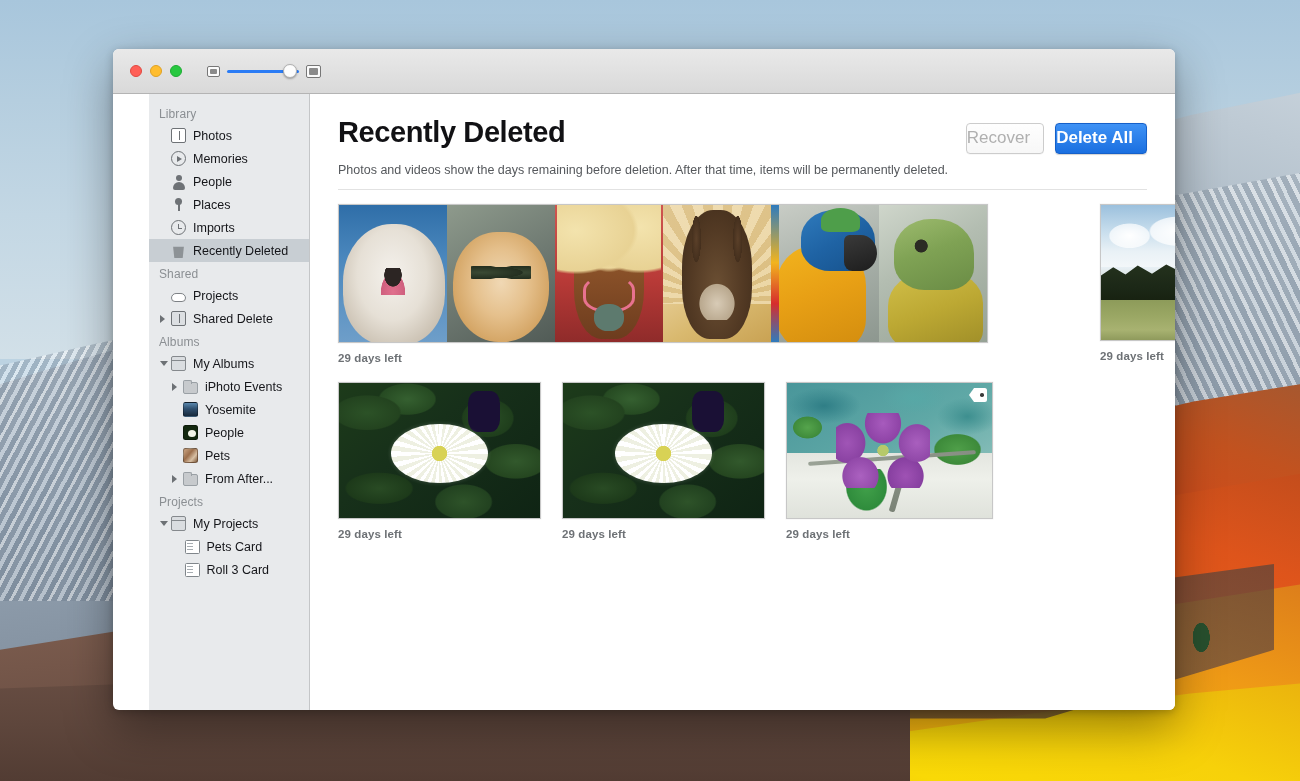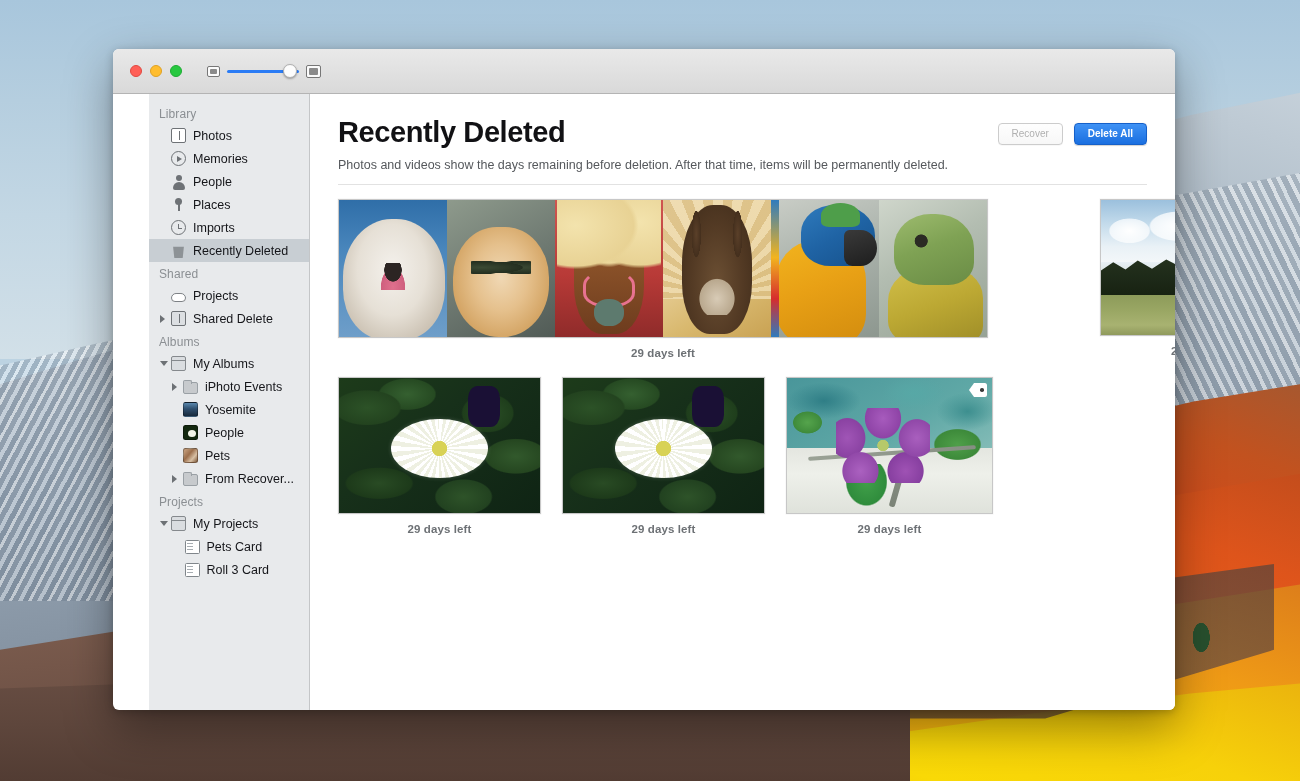--- a/index.html
+++ b/index.html
@@ -260,41 +260,41 @@
     content:''; position:absolute; left:1.5px; top:2px; width:6px; height:1px;
     background:#a7adb2; box-shadow:0 3px 0 #a7adb2, 0 6px 0 #a7adb2;
   }
 
   
   .content { flex:1; background:#fff; padding:22px 28px 0 28px; min-width:0; overflow:hidden; }
   .hdr { display:flex; align-items:flex-start; justify-content:space-between; }
   .page-title { font-size:29px; font-weight:bold; color:#111114; letter-spacing:-.4px; }
   .hdr-btns { display:flex; gap:11px; padding-top:7px; }
   .btn {
-    font-size:10px; border-radius:4px; padding:4px 13px 5px 13px;
+    font-size:17px; border-radius:4px; padding:4px 13px 5px 0;
     border:1px solid #ccc; background:linear-gradient(180deg,#fefefe,#f7f7f7);
     color:#b0b0b0; white-space:nowrap;
     box-shadow:0 .5px .5px rgba(0,0,0,.06);
   }
   .btn.primary {
     background:linear-gradient(180deg,#3f92f5 0%,#1a6fe0 100%);
     border:1px solid #1560c9; color:#fff; font-weight:700;
     box-shadow:0 .5px 1px rgba(0,0,0,.18);
   }
   .subtitle {
     font-size:12.5px; color:#55585c; margin-top:9px; padding-bottom:12px;
     border-bottom:1px solid #e2e2e2;
   }
 
   .grid-area { padding-top:14px; }
   .row { display:flex; align-items:flex-start; }
   .burst { display:flex; }
   .burst .cell { width:108px; height:137px; overflow:hidden; position:relative; }
   .cap {
-    font-size:11.5px; color:#6d7175; text-align:center;
+    font-size:11.5px; color:#6d7175; text-align:left;
     margin-top:9px; font-weight:bold; letter-spacing:.1px;
   }
   .item { position:relative; }
   .photo {
     position:relative; overflow:hidden;
     border:1px solid rgba(0,0,0,.22);
     box-shadow:0 0 0 .5px rgba(0,0,0,.05);
   }
   .tag-badge {
     position:absolute; right:5px; top:5px; width:18px; height:14px;
@@ -628,21 +628,21 @@
         <span class="ic ic-thumb ic-gar"></span>
         <span class="lbl">People</span>
       </div>
       <div class="sb-item indent2">
         <span class="ic ic-thumb ic-pets"></span>
         <span class="lbl">Pets</span>
       </div>
       <div class="sb-item indent2">
         <span class="disc right d2"></span>
         <span class="ic ic-folder"></span>
-        <span class="lbl">From Recover...</span>
+        <span class="lbl">From After...</span>
       </div>
 
       <div class="sb-group">Projects</div>
       <div class="sb-item indent1">
         <span class="disc down d1"></span>
         <span class="ic ic-albumbox"></span>
         <span class="lbl">My Projects</span>
       </div>
       <div class="sb-item indent2">
         <span class="ic ic-card"></span>

